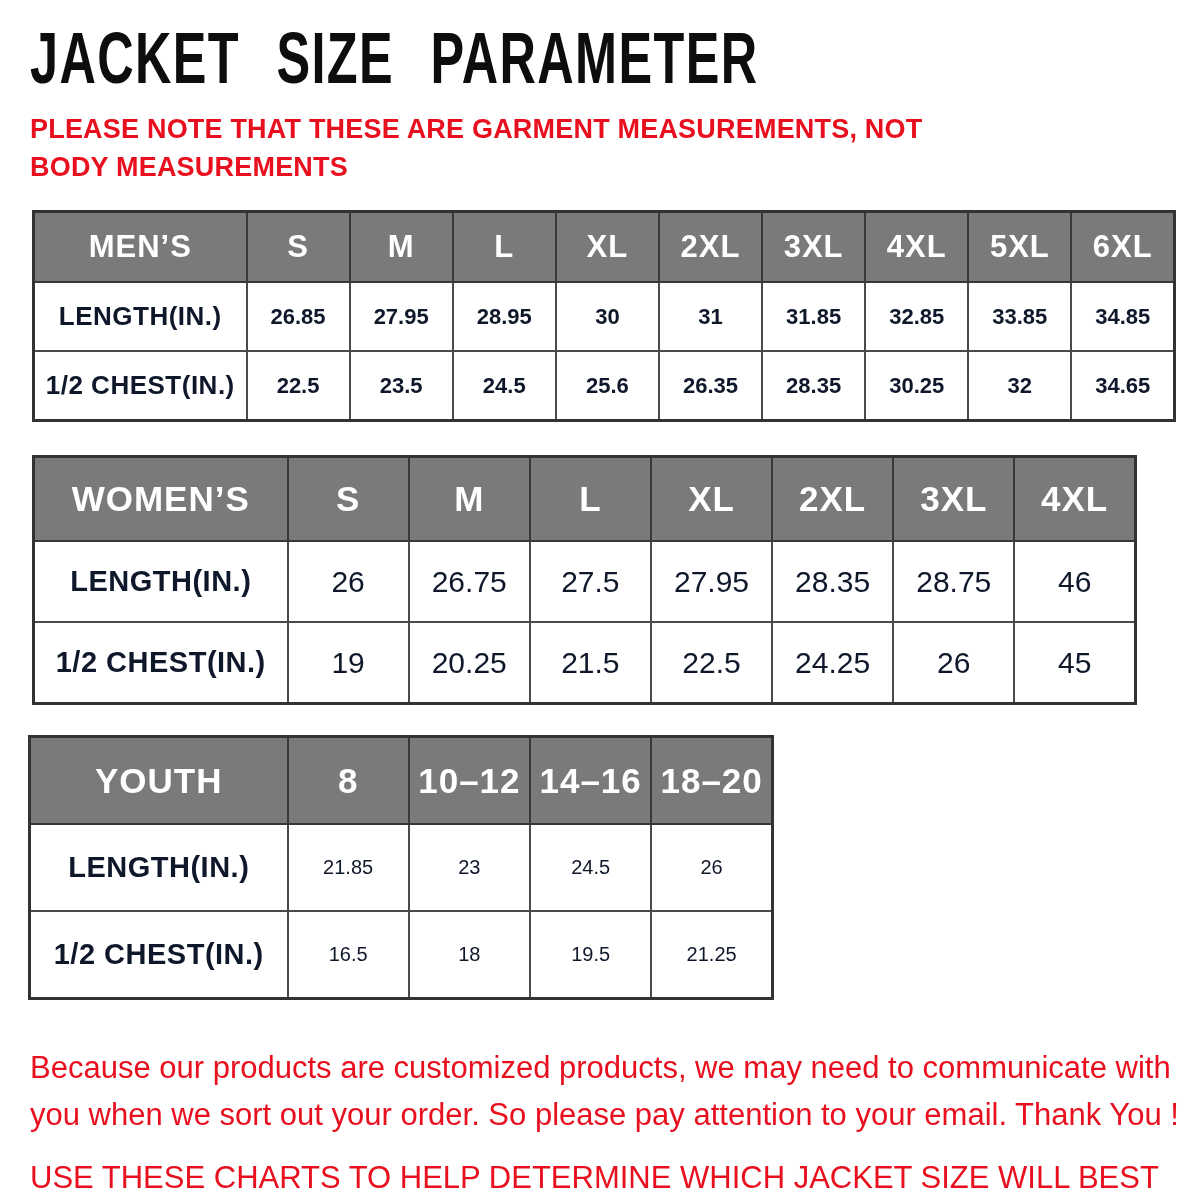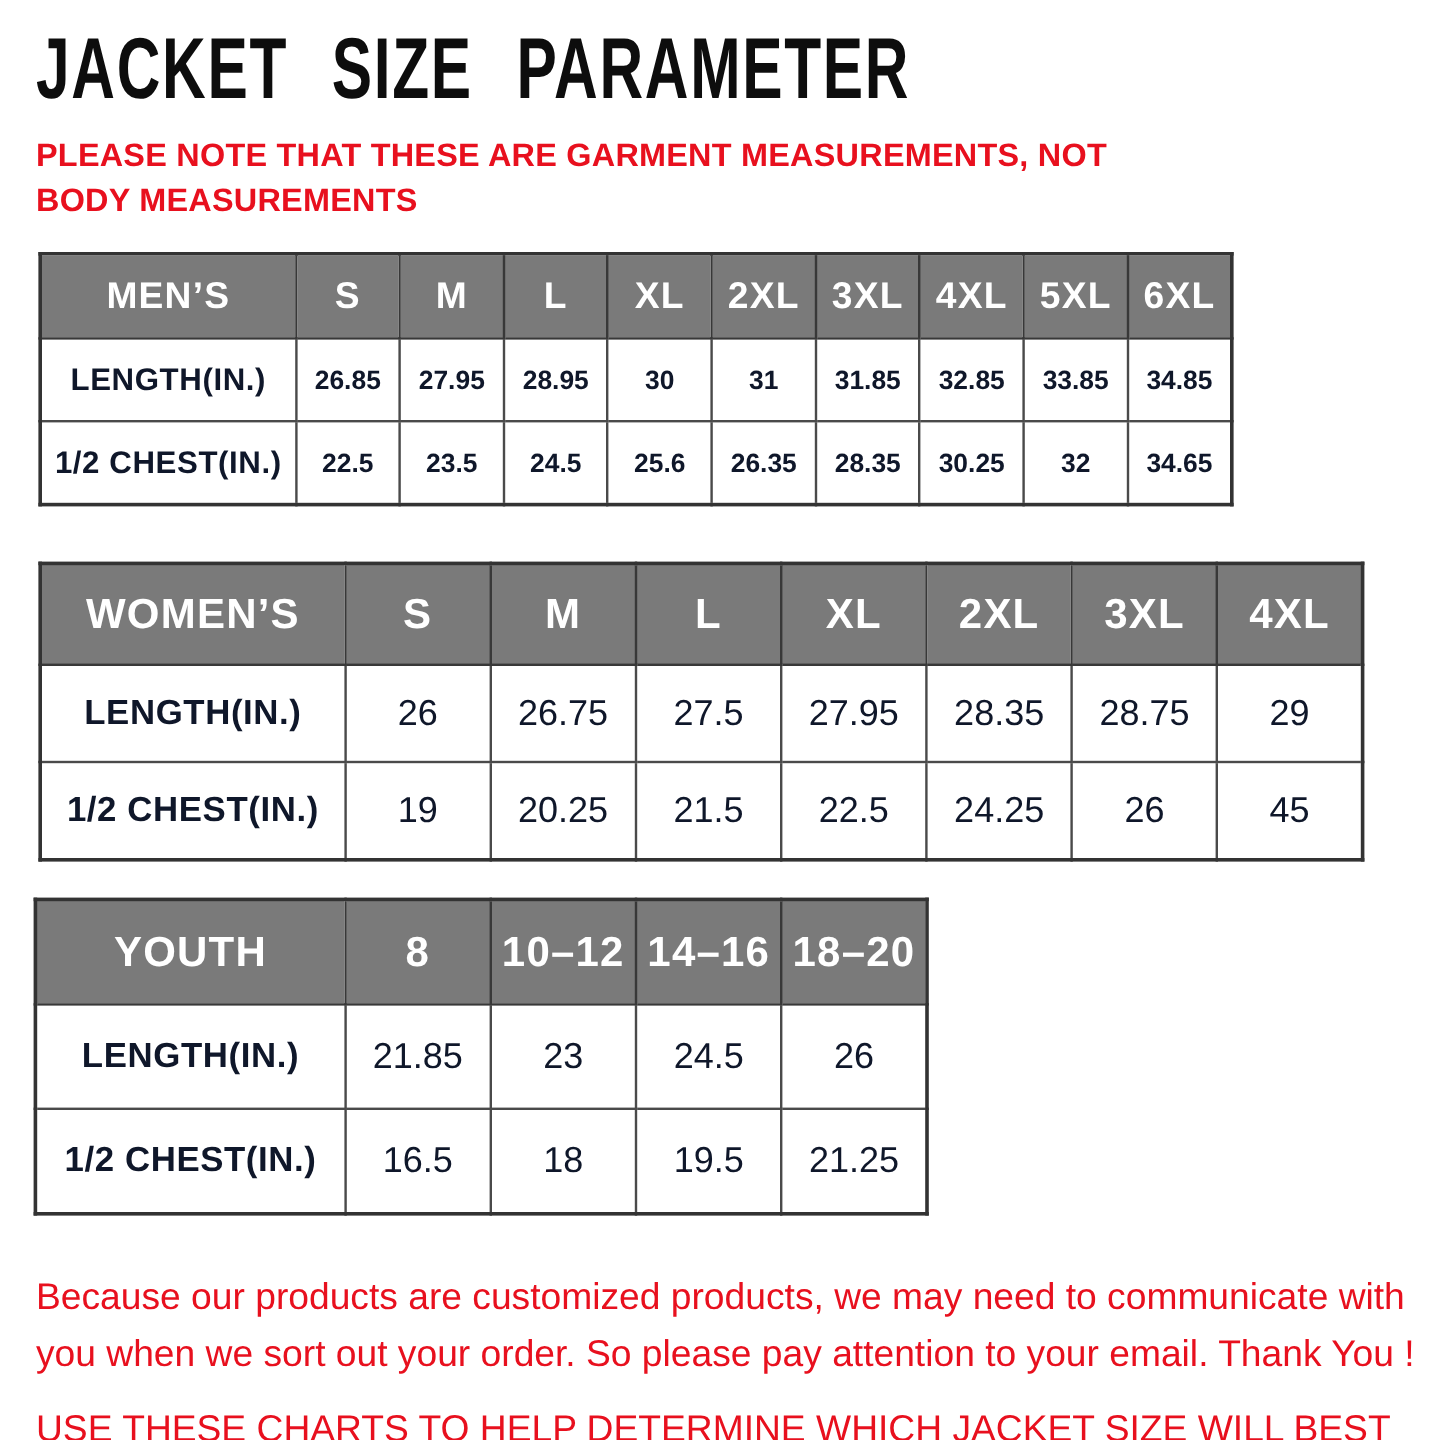--- a/index.html
+++ b/index.html
@@ -39,36 +39,36 @@
     text-align:center;vertical-align:middle;padding:0;overflow:hidden;
   }
   table.size-table th{
     background:var(--header-gray);color:#ffffff;
     font-weight:bold;letter-spacing:1px;
     border-color:#383838;
   }
   table.size-table td{color:#0f172a;}
   table.size-table td.label{font-weight:bold;letter-spacing:0.5px;}
 
-  table.mens{width:996px;margin-top:24px;}
+  table.mens{width:1144px;margin-top:24px;}
   table.mens col.label-col{width:213px;}
   table.mens th{height:68px;font-size:31px;}
   table.mens td{height:67px;font-size:22px;font-weight:bold;}
   table.mens td.label{font-size:26px;}
 
-  table.womens{width:1105px;margin-top:46px;}
+  table.womens{width:1105px;margin-top:33px;}
   table.womens col.label-col{width:254px;}
   table.womens th{height:82px;font-size:35px;}
   table.womens td{height:79px;font-size:30px;}
   table.womens td.label{font-size:29px;}
 
   table.youth{width:746px;margin-top:30px;margin-left:28px;border-radius:32px;}
   table.youth col.label-col{width:258px;}
   table.youth th{height:85px;font-size:35px;}
-  table.youth td{height:85px;font-size:30px;}
+  table.youth td{height:85px;font-size:20px;}
   table.youth td.label{font-size:29px;}
 
   .footer-note{
     margin:44px 0 0 30px;width:1150px;
     font-size:31px;line-height:47px;color:var(--red);font-weight:normal;
   }
   .footer-usage{
     margin:20px 0 0 30px;width:1150px;
     font-size:31px;line-height:40px;color:var(--red);font-weight:normal;
   }
@@ -156,21 +156,21 @@
             <th>4XL</th>
           </tr>
           <tr>
             <td class="label">LENGTH(IN.)</td>
             <td>26</td>
             <td>26.75</td>
             <td>27.5</td>
             <td>27.95</td>
             <td>28.35</td>
             <td>28.75</td>
-            <td>29</td>
+            <td>46</td>
           </tr>
           <tr>
             <td class="label">1/2 CHEST(IN.)</td>
             <td>19</td>
             <td>20.25</td>
             <td>21.5</td>
             <td>22.5</td>
             <td>24.25</td>
             <td>26</td>
             <td>45</td>

